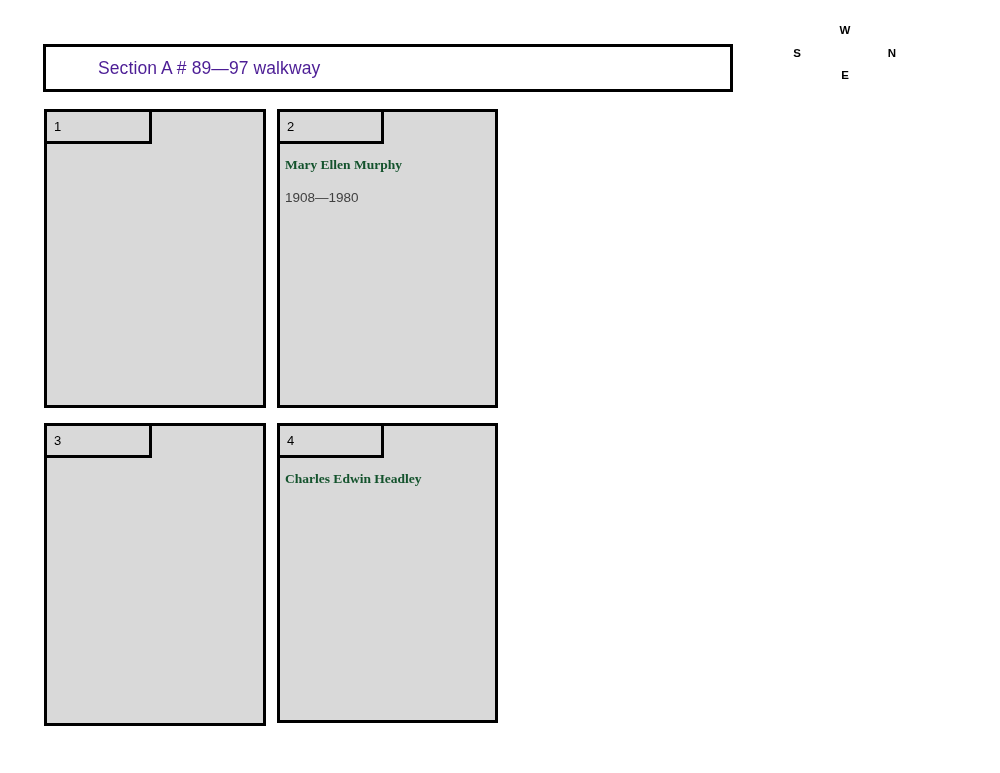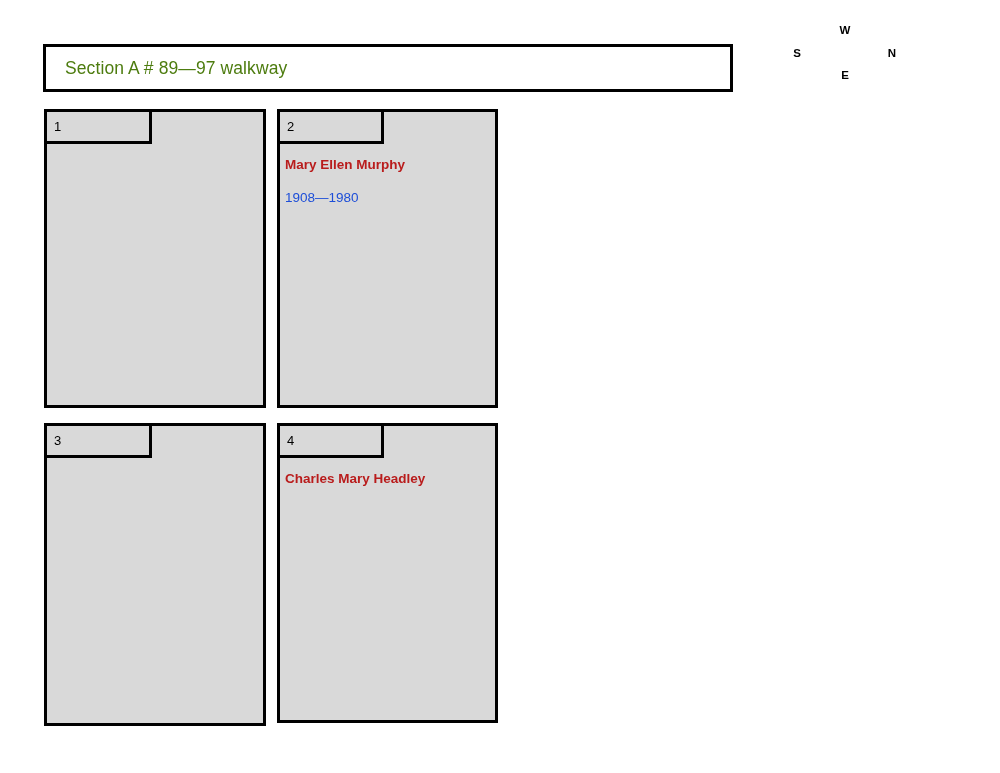--- a/index.html
+++ b/index.html
@@ -32,24 +32,25 @@
     height: 48px;
     box-sizing: border-box;
     border: 3px solid #000000;
     background: #ffffff;
     display: flex;
     align-items: center;
   }
   .section-title-text {
     font-size: 17.5px;
     font-weight: 400;
-    color: #4d7c0f;
+    color: #4c1d95;
     padding-left: 19px;
     letter-spacing: 0.1px;
     white-space: nowrap;
+    margin-left: 33px;
   }
 
   
   .compass {
     position: absolute;
     left: 780px;
     top: 16px;
     width: 130px;
     height: 76px;
   }
@@ -95,28 +96,29 @@
   .plot-body {
     position: absolute;
     left: 0;
     top: 35px;
     right: 0;
     padding: 11px 0 0 5px;
   }
   .plot-name {
     font-size: 13.5px;
     font-weight: bold;
-    color: #b91c1c;
+    color: #14532d;
     line-height: 1.1;
     white-space: nowrap;
+    font-family: Liberation Serif, serif;
   }
   .plot-dates {
     font-size: 13.5px;
     font-weight: 400;
-    color: #1d4ed8;
+    color: #404040;
     line-height: 1.1;
     margin-top: 18px;
     white-space: nowrap;
   }
 </style>
 </head>
 <body>
 
 <div id="canvas">
 
@@ -149,18 +151,18 @@
       <div class="plot is-empty" style="left: 44px; top: 423px; width: 222px; height: 303px;">
         <div class="plot-badge" style="width: 108px;">
           <span class="plot-badge-label">3</span>
         </div>
       </div>
       <div class="plot" style="left: 277px; top: 423px; width: 221px; height: 300px;">
         <div class="plot-badge" style="width: 107px;">
           <span class="plot-badge-label">4</span>
         </div>
         <div class="plot-body">
-          <div class="plot-name">Charles Mary Headley</div>
+          <div class="plot-name">Charles Edwin Headley</div>
         </div>
       </div>
     </div>
 
 </div>
 
 </body></html>

